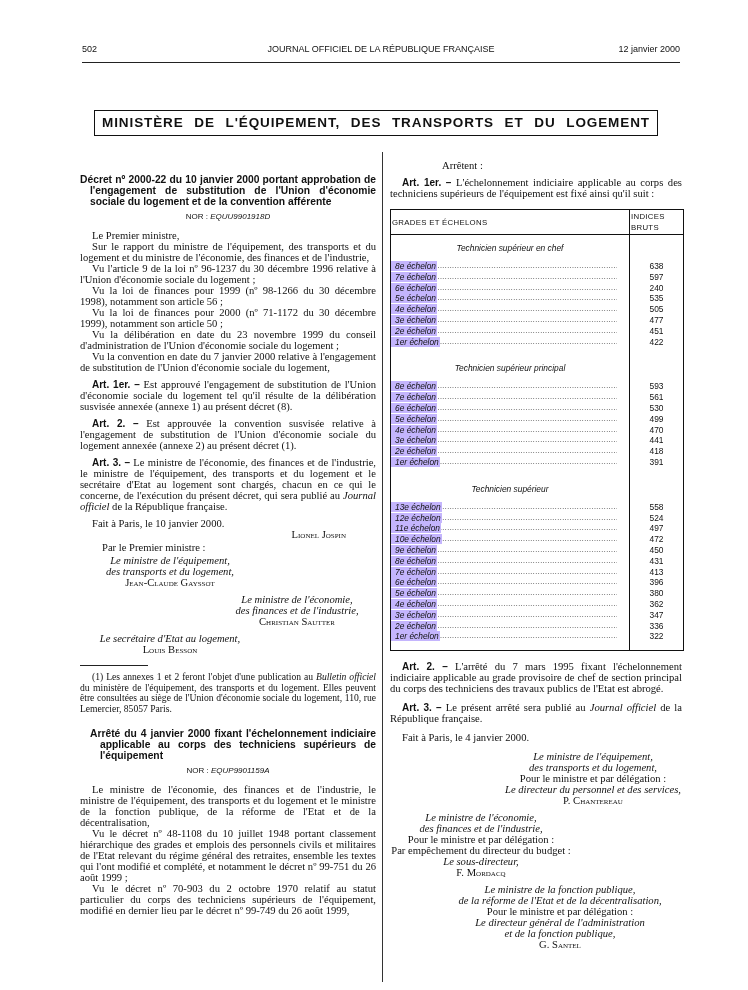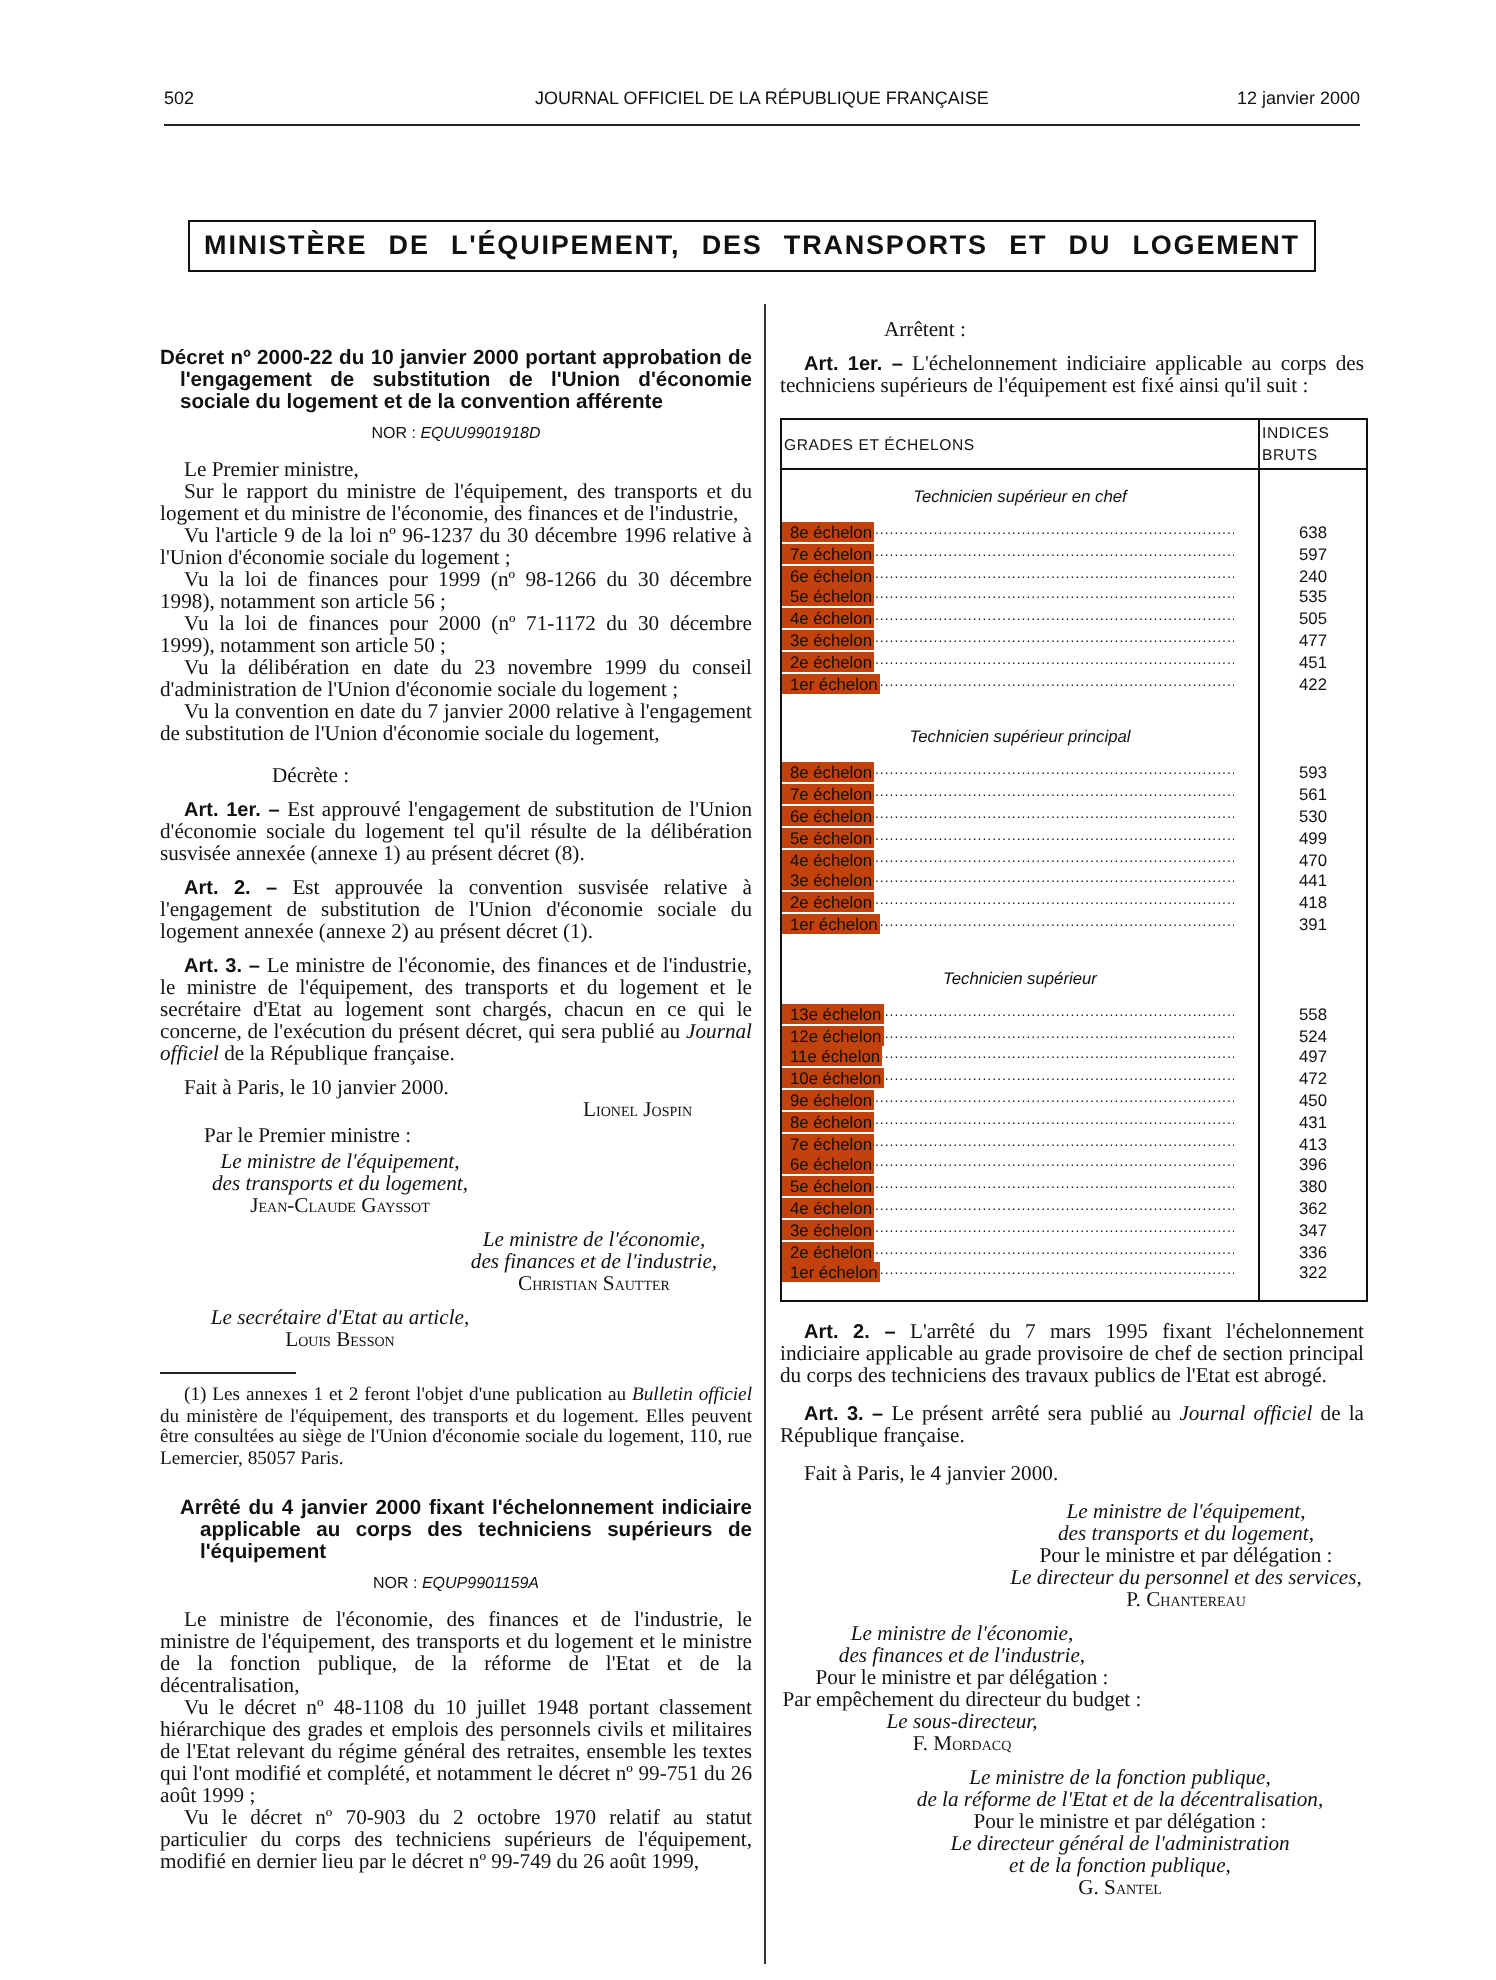--- a/index.html
+++ b/index.html
@@ -36,21 +36,21 @@
   .footnote { font-size: 9.6px; line-height: 10.5px; text-indent: 12px; }
 
   table.grid { border-collapse: collapse; width: 294px; margin-top: 10px; font-family: "Liberation Sans", sans-serif; font-size: 8.4px; }
   table.grid th { border: 1px solid #111; font-weight: normal; font-size: 7.8px; height: 20px; letter-spacing: 0.3px; }
   table.grid td { border-left: 1px solid #111; border-right: 1px solid #111; padding: 0; vertical-align: top; }
   table.grid tr.last td { border-bottom: 1px solid #111; }
   .grade { text-align: center; font-style: italic; height: 22px; line-height: 26px; }
   .row { height: 10.8px; line-height: 10.8px; white-space: nowrap; overflow: hidden; position: relative; }
   .lbl { padding-left: 4px; }
   .dots { position: absolute; left: 0; right: 12px; top: 0; overflow: hidden; }
-  .dots span.t { background: #c2410c; position: relative; z-index: 1; padding-right: 1px; }
+  .dots span.t { background: #c4b5fd; position: relative; z-index: 1; padding-right: 1px; font-style: italic; }
   .dots::after { content: "......................................................................................................................................"; position: absolute; left: 0; top: 0; letter-spacing: 0.5px; font-size: 7px; }
   .val { text-align: center; height: 10.8px; line-height: 10.8px; }
   .sp { height: 8px; }
 </style>
 </head>
 <body>
 
 <div class="runhead">
   <span class="pg">502</span>
   <span class="jt">JOURNAL OFFICIEL DE LA RÉPUBLIQUE FRANÇAISE</span>
@@ -67,42 +67,41 @@
   <div class="nor"><span>NOR :</span> <i>EQUU9901918D</i></div>
 
   <p class="gap4">Le Premier ministre,</p>
   <p>Sur le rapport du ministre de l'équipement, des transports et du logement et du ministre de l'économie, des finances et de l'industrie,</p>
   <p>Vu l'article 9 de la loi nº 96-1237 du 30 décembre 1996 relative à l'Union d'économie sociale du logement ;</p>
   <p>Vu la loi de finances pour 1999 (nº 98-1266 du 30 décembre 1998), notamment son article 56 ;</p>
   <p>Vu la loi de finances pour 2000 (nº 71-1172 du 30 décembre 1999), notamment son article 50 ;</p>
   <p>Vu la délibération en date du 23 novembre 1999 du conseil d'administration de l'Union d'économie sociale du logement ;</p>
   <p>Vu la convention en date du 7 janvier 2000 relative à l'engagement de substitution de l'Union d'économie sociale du logement,</p>
 
-  <p class="gap10" style="text-indent:56px">Décrète :</p>
 
   <p class="gap6"><span class="art">Art. 1er. –</span> <span>Est approuvé l'engagement de substitution de l'Union d'économie sociale du logement tel qu'il résulte de la délibération susvisée annexée (annexe 1) au présent décret (8).</span></p>
   <p class="gap6"><span class="art">Art. 2. –</span> <span>Est approuvée la convention susvisée relative à l'engagement de substitution de l'Union d'économie sociale du logement annexée (annexe 2) au présent décret (1).</span></p>
   <p class="gap6"><span class="art">Art. 3. –</span> <span>Le ministre de l'économie, des finances et de l'industrie, le ministre de l'équipement, des transports et du logement et le secrétaire d'Etat au logement sont chargés, chacun en ce qui le concerne, de l'exécution du présent décret, qui sera publié au</span> <i>Journal officiel</i> <span>de la République française.</span></p>
 
   <p class="gap6">Fait à Paris, le 10 janvier 2000.</p>
 
   <p class="sig sc" style="padding-right:30px">Lionel Jospin</p>
   <p class="block" style="padding-left:22px;margin-top:2px">Par le Premier ministre :</p>
   <div style="width:180px;text-align:center;margin-top:2px">
     <div class="it">Le ministre de l'équipement,</div>
     <div class="it">des transports et du logement,</div>
     <div class="sc">Jean-Claude Gayssot</div>
   </div>
   <div style="margin-left:138px;width:158px;text-align:center;margin-top:6px">
     <div class="it">Le ministre de l'économie,</div>
     <div class="it">des finances et de l'industrie,</div>
     <div class="sc">Christian Sautter</div>
   </div>
   <div style="width:180px;text-align:center;margin-top:6px">
-    <div class="it">Le secrétaire d'Etat au article,</div>
+    <div class="it">Le secrétaire d'Etat au logement,</div>
     <div class="sc">Louis Besson</div>
   </div>
 
   <div class="footnote-rule"></div>
   <p class="footnote"><span>(1) Les annexes 1 et 2 feront l'objet d'une publication au</span> <i>Bulletin officiel</i> <span>du ministère de l'équipement, des transports et du logement. Elles peuvent être consultées au siège de l'Union d'économie sociale du logement, 110, rue Lemercier, 85057 Paris.</span></p>
 
   <div class="title" style="margin-top:14px;padding-left:20px;text-indent:-10px">Arrêté du 4 janvier 2000 fixant l'échelonnement indiciaire applicable au corps des techniciens supérieurs de l'équipement</div>
   <div class="nor"><span>NOR :</span> <i>EQUP9901159A</i></div>
 
   <p class="gap4">Le ministre de l'économie, des finances et de l'industrie, le ministre de l'équipement, des transports et du logement et le ministre de la fonction publique, de la réforme de l'Etat et de la décentralisation,</p>

